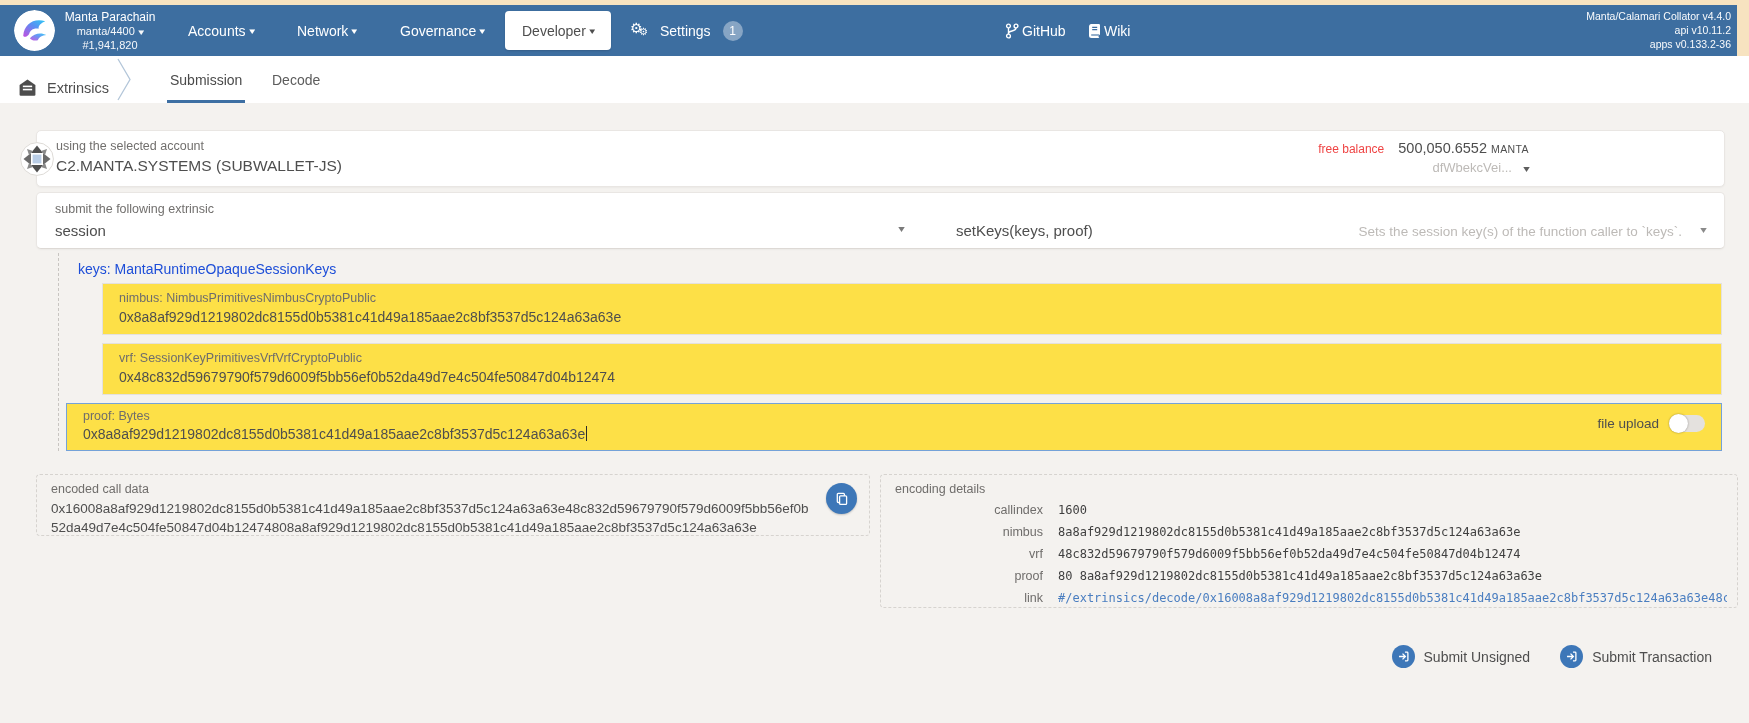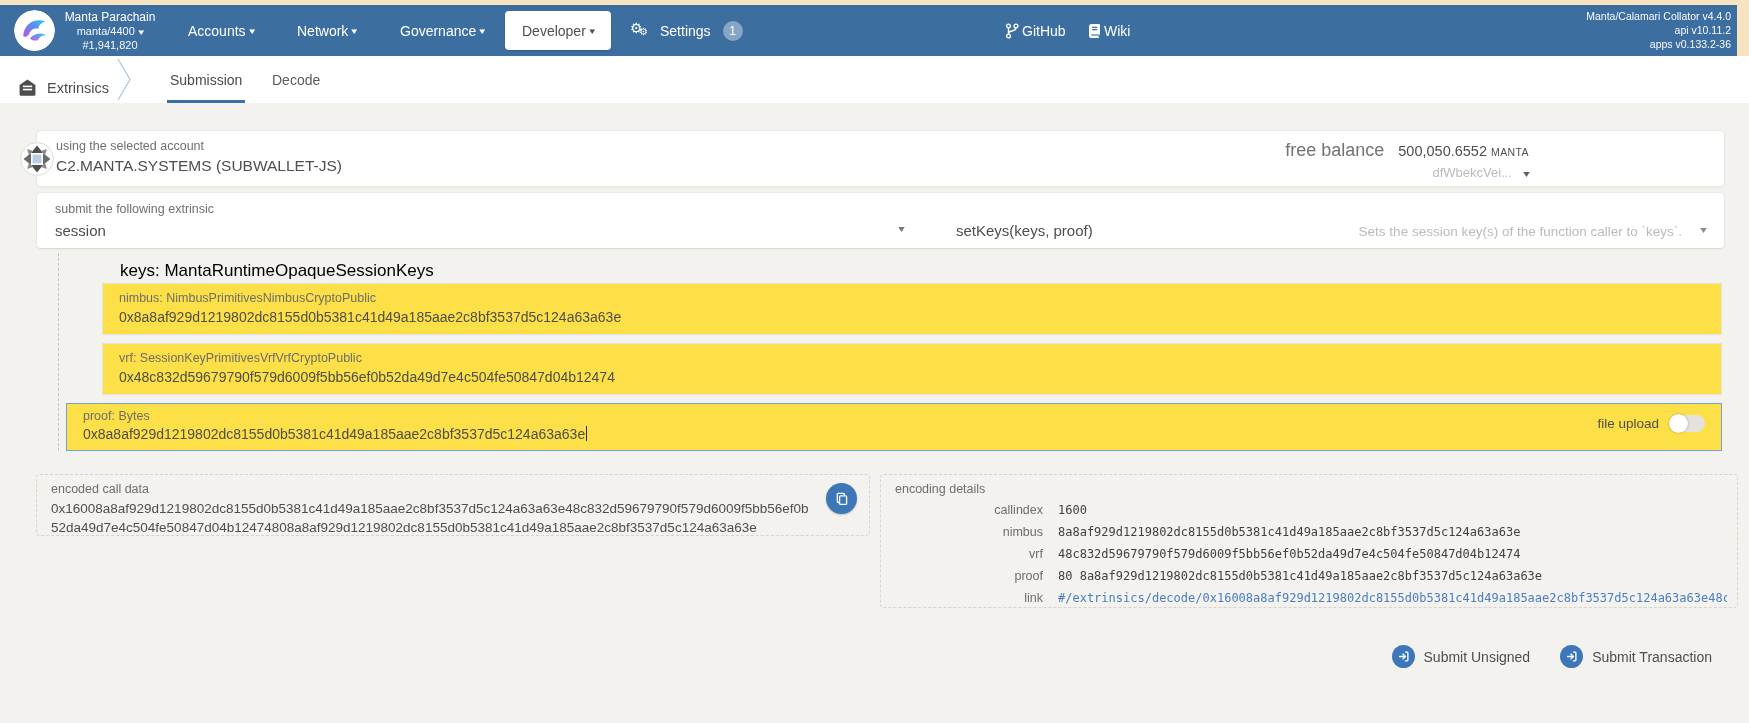--- a/index.html
+++ b/index.html
@@ -44,36 +44,36 @@
   
   .page { position:absolute; left:0; top:103px; width:1749px; height:620px; background:#f4f2ef; }
   .card { position:absolute; background:#fff; border:1px solid #e9e6e3; border-radius:5px; box-shadow:0 1px 2px rgba(0,0,0,.04); }
   
   .acct-card { left:36px; top:27px; width:1689px; height:57px; }
   .identicon { position:absolute; left:-17px; top:11px; width:34px; height:34px; }
   .acct-label { position:absolute; left:19px; top:8px; font-size:12.5px; color:#716f6d; }
   .acct-name { position:absolute; left:19px; top:26px; font-size:15.5px; color:#4e4e4e; }
   .acct-right { position:absolute; right:195px; top:9px; text-align:right; }
   .balance-row { display:flex; align-items:baseline; justify-content:flex-end; gap:14px; }
-  .balance-label { font-size:18px; color:#737373;padding-left:20px; }
+  .balance-label { font-size:12px; color:#ef4444;padding-left:20px; }
   .balance-value { font-size:14.5px; color:#4e4e4e; }
   .balance-unit { font-size:10.5px; letter-spacing:.4px; }
   .addr-row { margin-top:4px; font-size:13px; color:#bdbab7; }
   .addr-row .caret { color:#5e5e5e; font-size:10px; margin-left:12px; }
   
   .ext-card { left:36px; top:89px; width:1689px; height:57px; border-bottom-color:#ddd9d5; }
   .ext-label { position:absolute; left:18px; top:9px; font-size:12.5px; color:#716f6d; }
   .sel-section { position:absolute; left:18px; top:29px; font-size:15px; color:#4e4e4e; }
   .sel-section-caret { position:absolute; left:858px; top:30px; color:#7a7a7a; font-size:10px; }
   .sel-method { position:absolute; left:919px; top:29px; font-size:15px; color:#4e4e4e; }
   .method-hint { position:absolute; right:42px; top:31px; font-size:13.5px; color:#bdbab7; }
   .method-caret { position:absolute; right:18px; top:31px; color:#8a8a8a; font-size:10px; }
   
   .dash-v { position:absolute; left:58px; top:150px; height:198px; border-left:1px dashed #c8c5c1; }
-  .keys-label { position:absolute; left:78px; top:158px; font-size:17px; color:#000000;margin-left:42px; }
+  .keys-label { position:absolute; left:78px; top:158px; font-size:14px; color:#1d4ed8; }
   .param-box { position:absolute; background:#fde047; border:1px solid #e4e1dd; border-radius:0;text-decoration:underline; }
   .pb-nimbus { left:102px; top:180px; width:1620px; height:52px; }
   .pb-vrf    { left:102px; top:240px; width:1620px; height:52px; }
   .pb-proof  { left:66px;  top:300px; width:1656px; height:48px; border:1px solid #74a2d8; }
   .pb-label { position:absolute; left:16px; top:7px; font-size:12.5px; color:#6f6d6b; }
   .pb-value { position:absolute; left:16px; top:25px; font-size:14px; color:#4e4e4e; white-space:nowrap; }
   .pb-proof .pb-label { top:5px; }
   .pb-proof .pb-value { top:22px; }
   .cursor { display:inline-block; width:1px; height:15px; background:#2b2b2b; vertical-align:-2px; margin-left:1px; }
   .file-upload { position:absolute; right:16px; top:11px; display:flex; align-items:center; gap:10px; }

